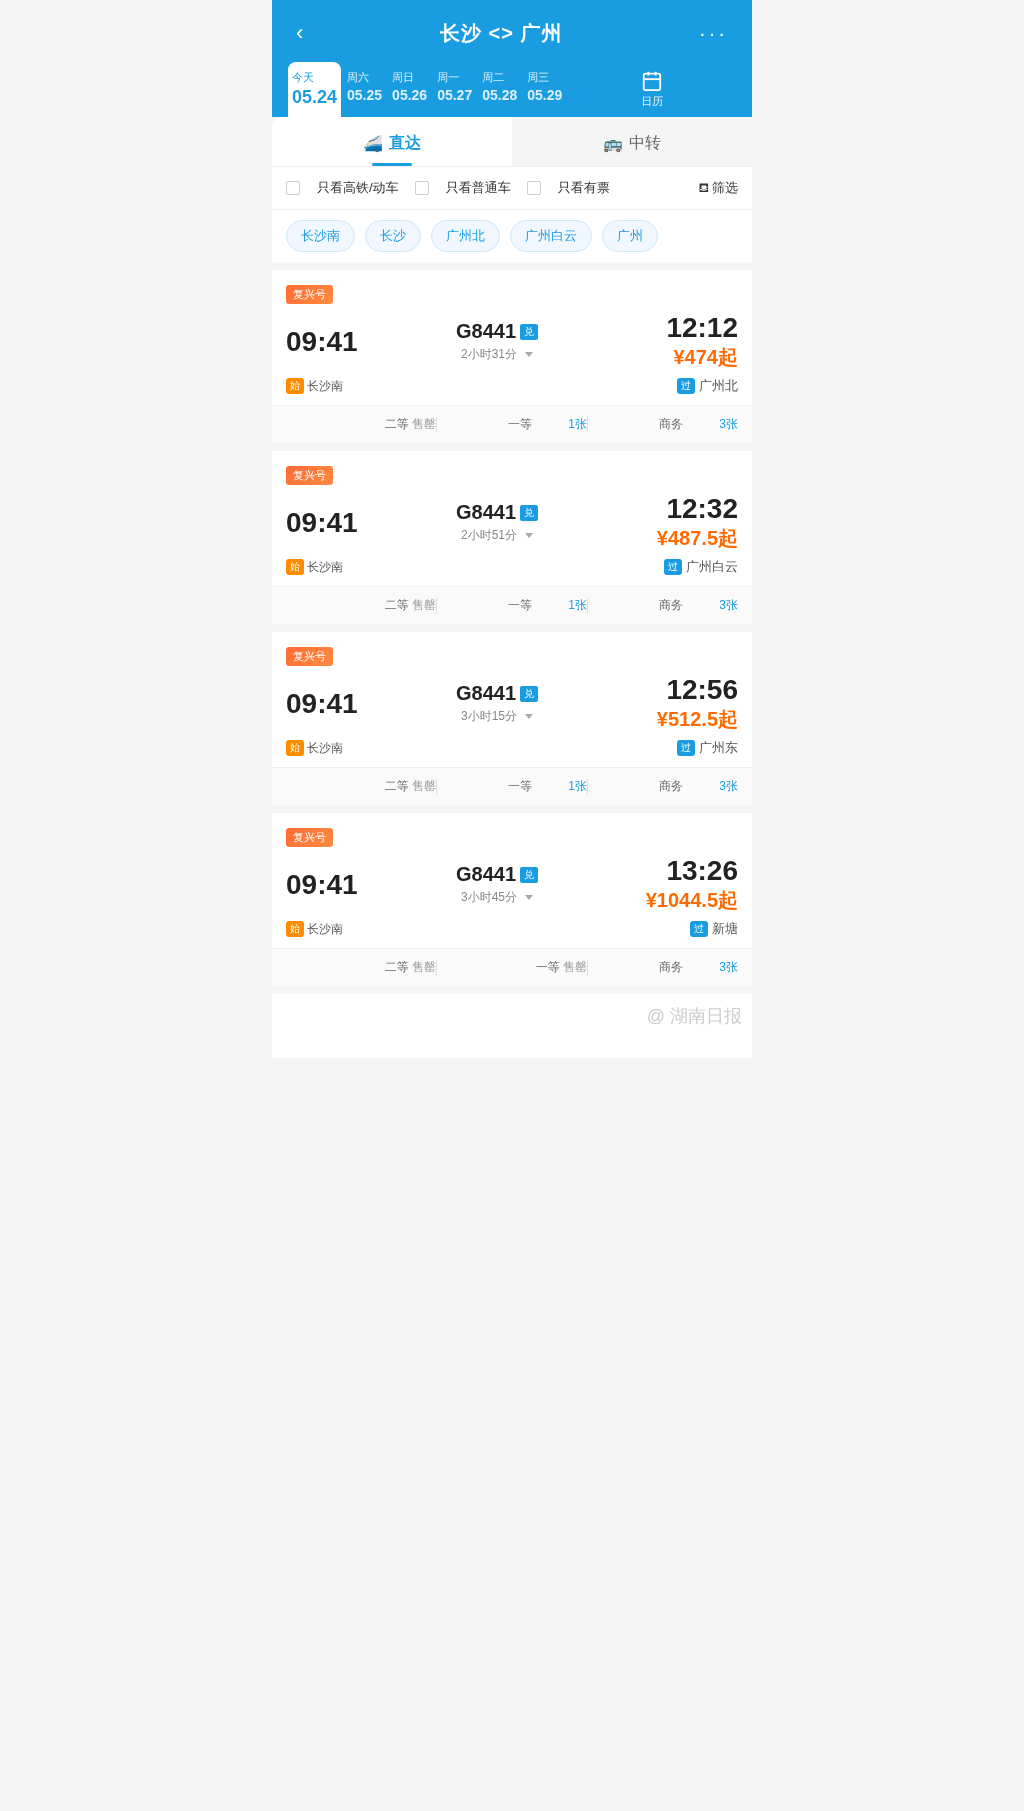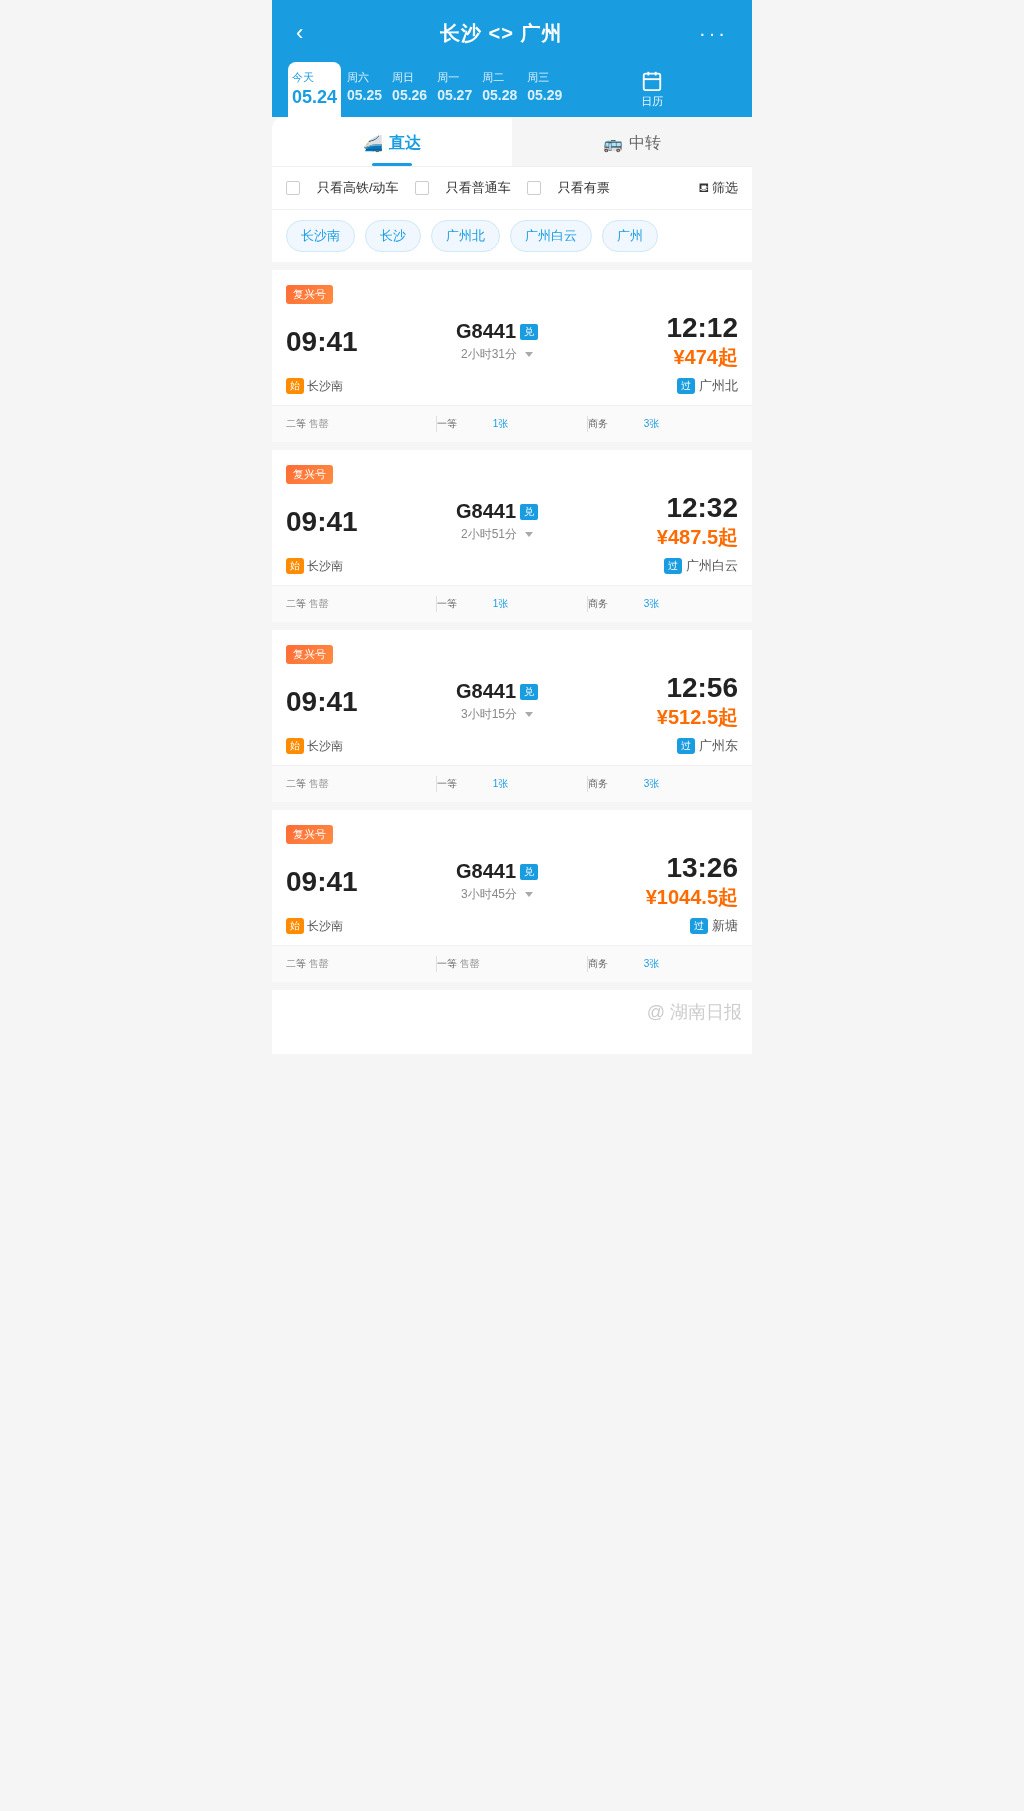--- a/index.html
+++ b/index.html
@@ -320,23 +320,23 @@
     .ticket-row {
       display: flex;
       align-items: center;
       padding: 10px 14px;
       gap: 0;
       background: #fafafa;
       border-top: 1px solid #f0f0f0;
     }
     .ticket-class {
       flex: 1;
-      font-size: 10px;
+      font-size: 12px;
       color: #666;
-      text-align: left;
+      text-align: right;
     }
     .ticket-class span.available {
       color: #1a9de0;
       margin-left: 33px;
     }
     .ticket-class span.sold {
       color: #999;
     }
     .ticket-divider {
       width: 1px;

